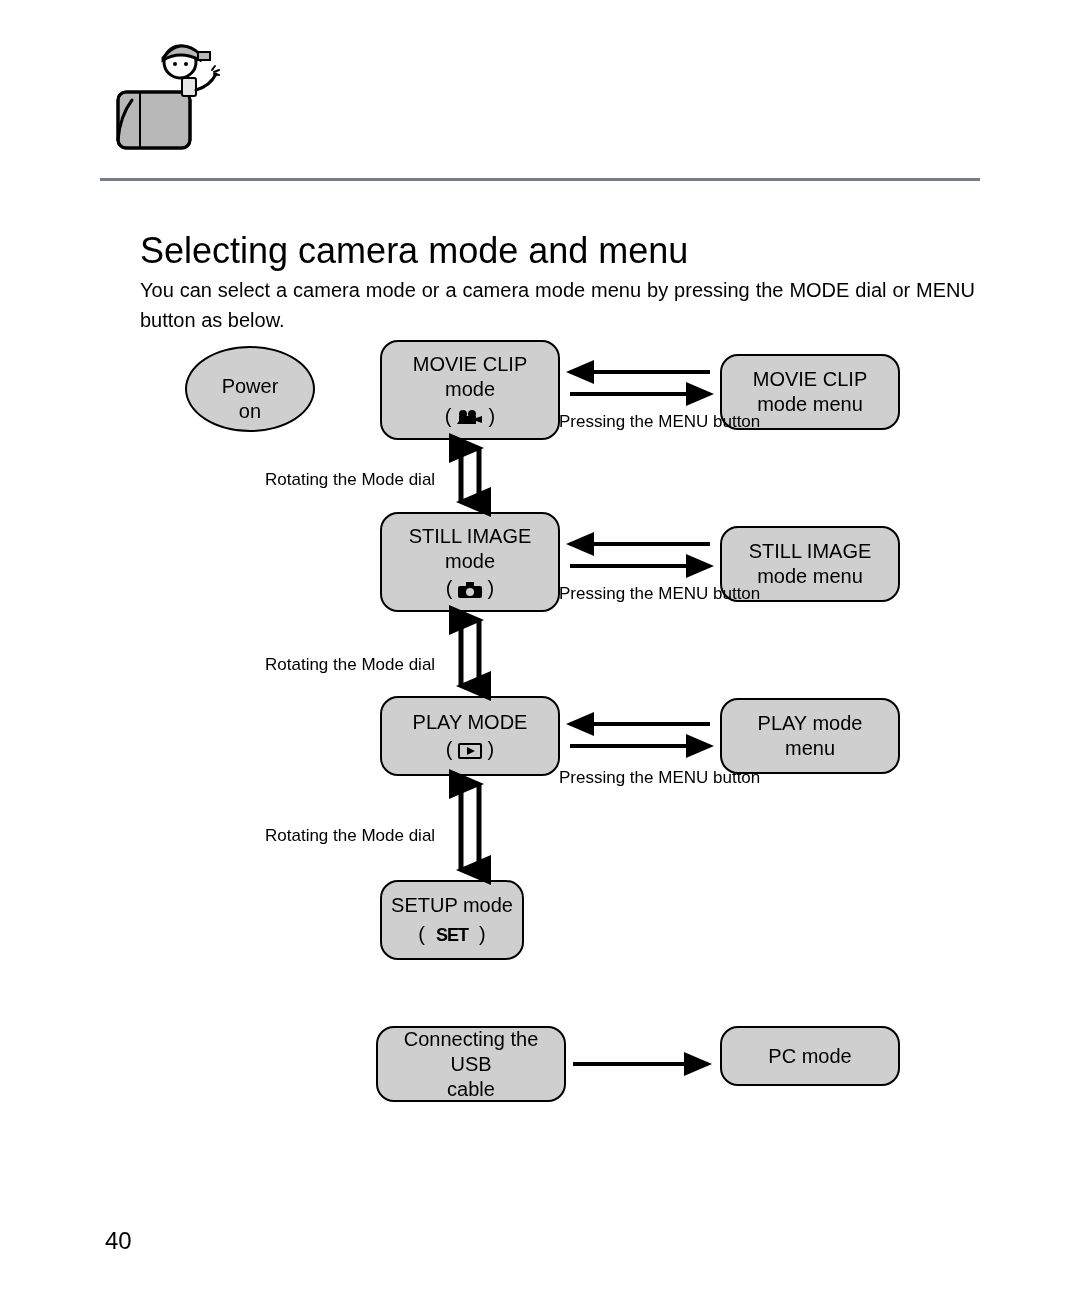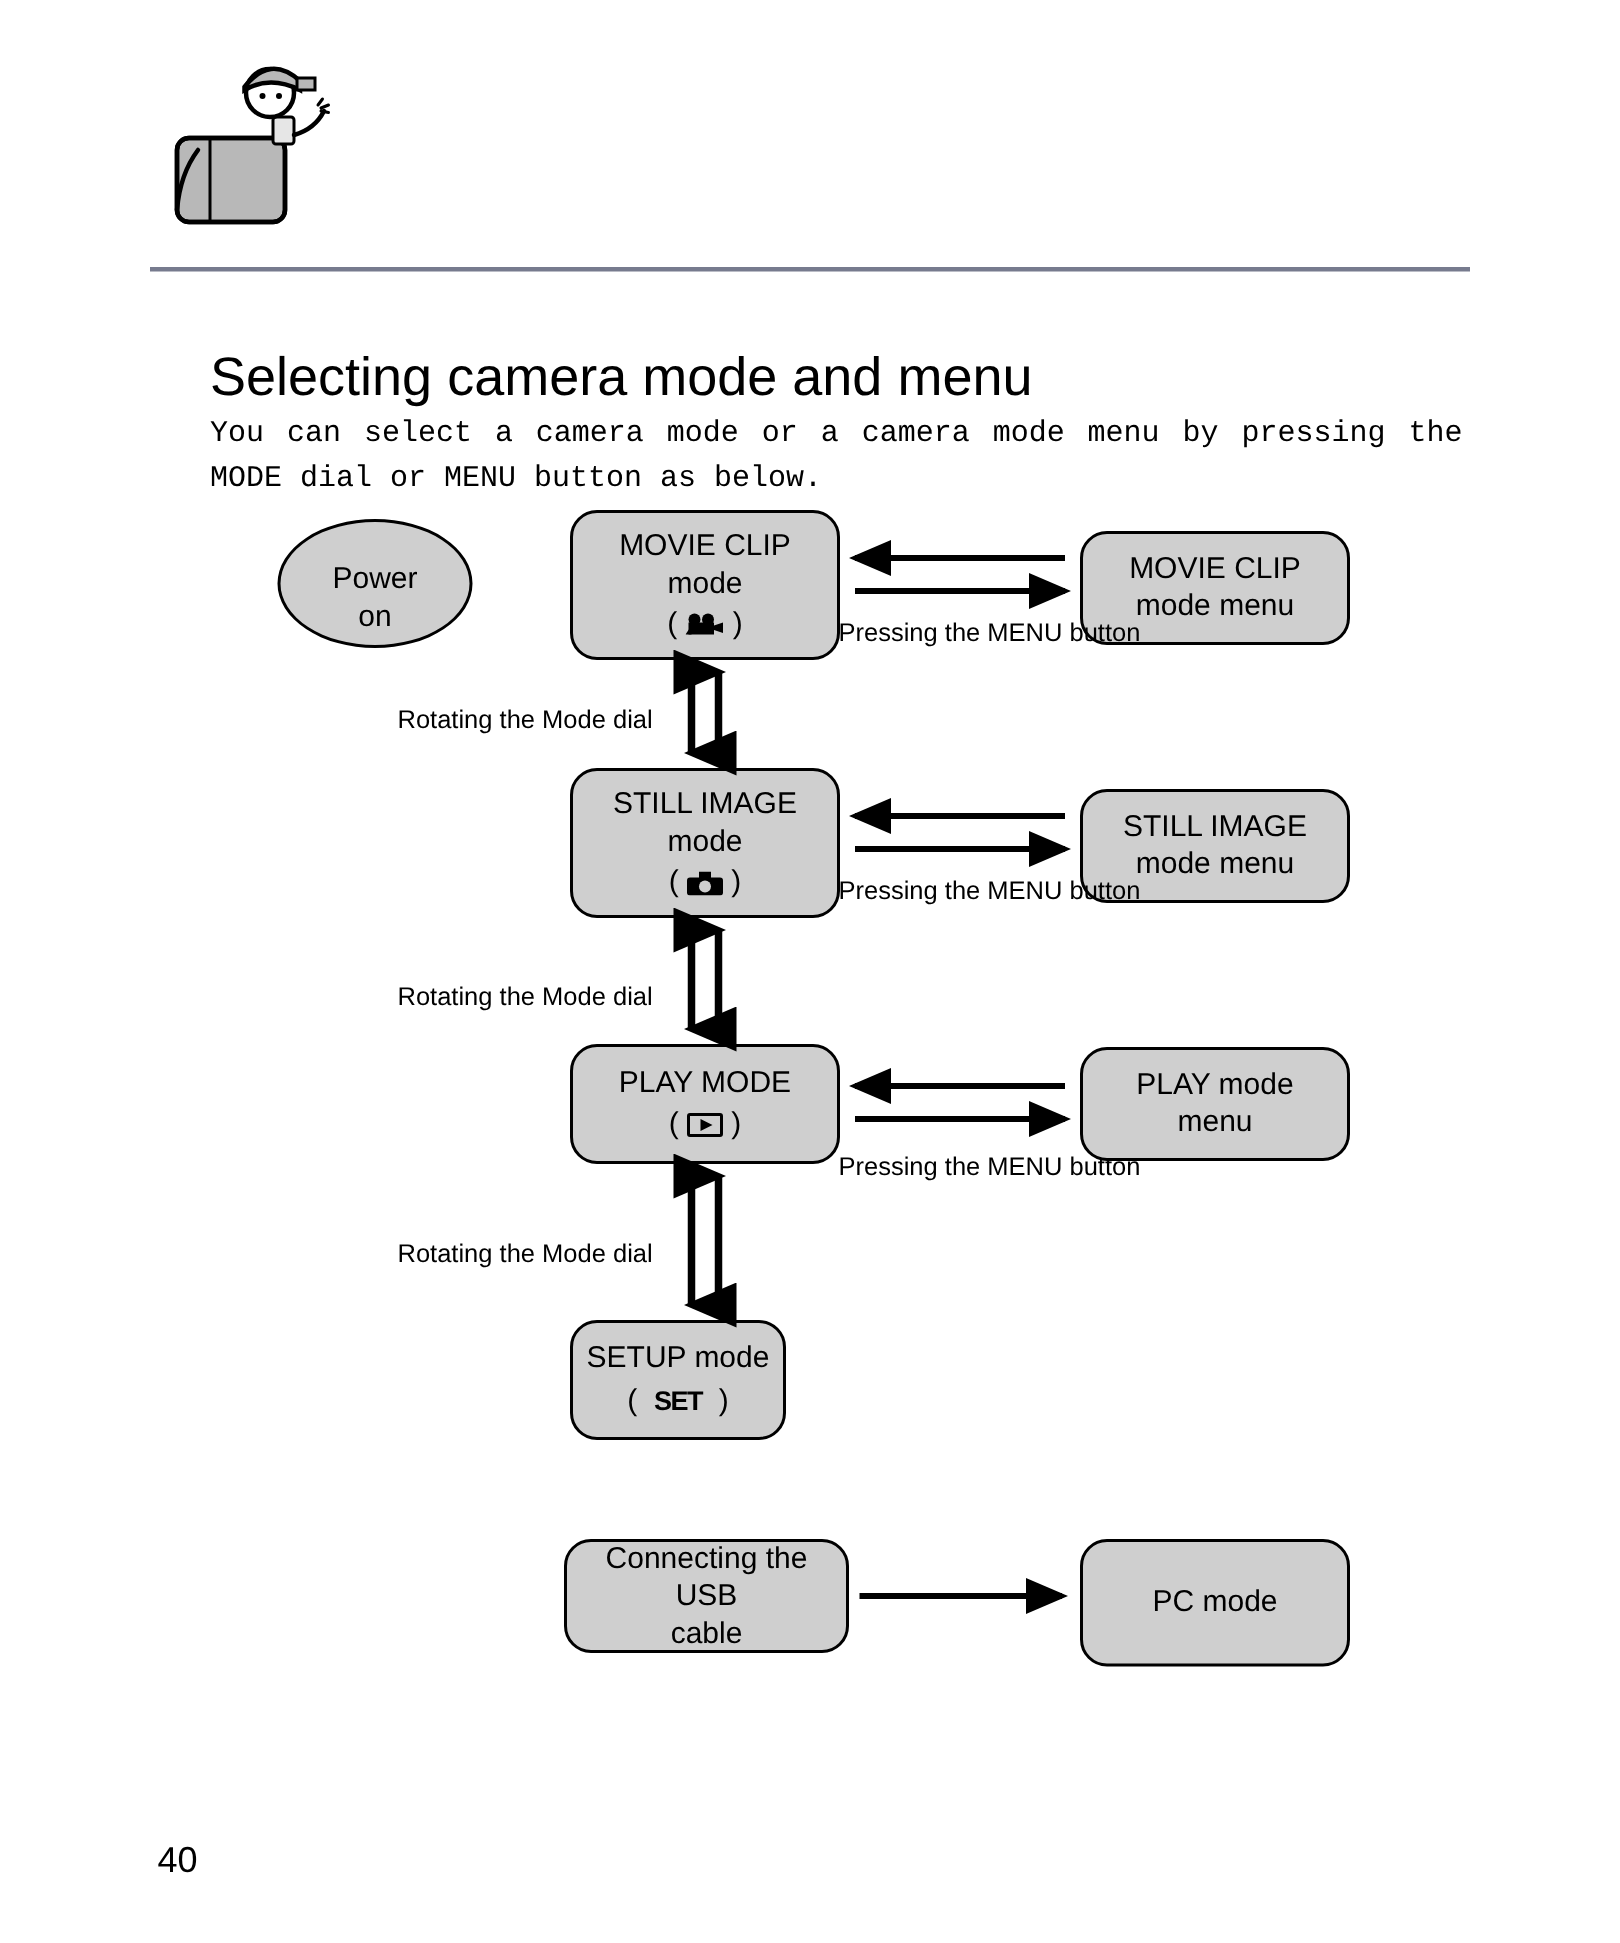--- a/index.html
+++ b/index.html
@@ -2,21 +2,21 @@
 <html><head>
 <meta charset="utf-8">
 <style>
   html,body{margin:0;padding:0;background:#fff;font-family:Arial,Helvetica,sans-serif;color:#000;}
   .page{width:1080px;height:1295px;position:relative;}
   .header{position:absolute;left:100px;top:30px;right:100px;}
   .mascot{width:130px;height:130px;display:inline-block;vertical-align:bottom;}
   .title{display:inline-block;font-size:36px;font-weight:bold;vertical-align:bottom;margin-left:30px;position:relative;top:-26px;}
   .hr{position:absolute;left:100px;right:100px;top:178px;height:3px;background:#777b8e;}
   .section-title{position:absolute;left:140px;top:230px;font-size:36px;}
-  .body-text{position:absolute;left:140px;right:105px;top:275px;font-size:20px;line-height:1.5;text-align:justify;font-family:Liberation Mono, monospace;}
+  .body-text{position:absolute;left:140px;right:105px;top:275px;font-size:20px;line-height:1.5;text-align:justify;}
   .diagram{position:absolute;left:100px;right:100px;top:340px;bottom:60px;}
   .node{position:absolute;background:#cfcfcf;border:2px solid #000;border-radius:18px;display:flex;flex-direction:column;align-items:center;justify-content:center;font-size:20px;text-align:center;line-height:1.25;padding:6px 8px;box-sizing:border-box;}
   .ellipse{border-radius:50%;}
   .caption{position:absolute;font-size:17px;}
   .page-num{position:absolute;left:105px;bottom:40px;font-size:24px;}
   svg.arrow{position:absolute;overflow:visible;}
   .set-label{font-family:Arial,Helvetica,sans-serif;font-weight:bold;letter-spacing:-1px;font-size:18px;}
 </style>
 </head>
 <body>
@@ -113,21 +113,21 @@
       <span style="margin-top:4px;">
         (&nbsp;&nbsp;<span class="set-label">SET</span>&nbsp;&nbsp;)
       </span>
     </div>
 
     <div class="node" style="left:276px;top:686px;width:190px;height:76px;">
       <span style="white-space:pre-line;">Connecting the USB
 cable</span>
     </div>
 
-    <div class="node" style="left:620px;top:686px;width:180px;height:85px;">
+    <div class="node" style="left:620px;top:686px;width:180px;height:60px;">
       <span>PC mode</span>
     </div>
 
     <div class="caption" style="left:165px;top:130px;">Rotating the Mode dial</div>
     <div class="caption" style="left:165px;top:315px;">Rotating the Mode dial</div>
     <div class="caption" style="left:165px;top:486px;">Rotating the Mode dial</div>
 
     <div class="caption" style="left:459px;top:72px;">Pressing the MENU button</div>
     <div class="caption" style="left:459px;top:244px;">Pressing the MENU button</div>
     <div class="caption" style="left:459px;top:428px;">Pressing the MENU button</div>

